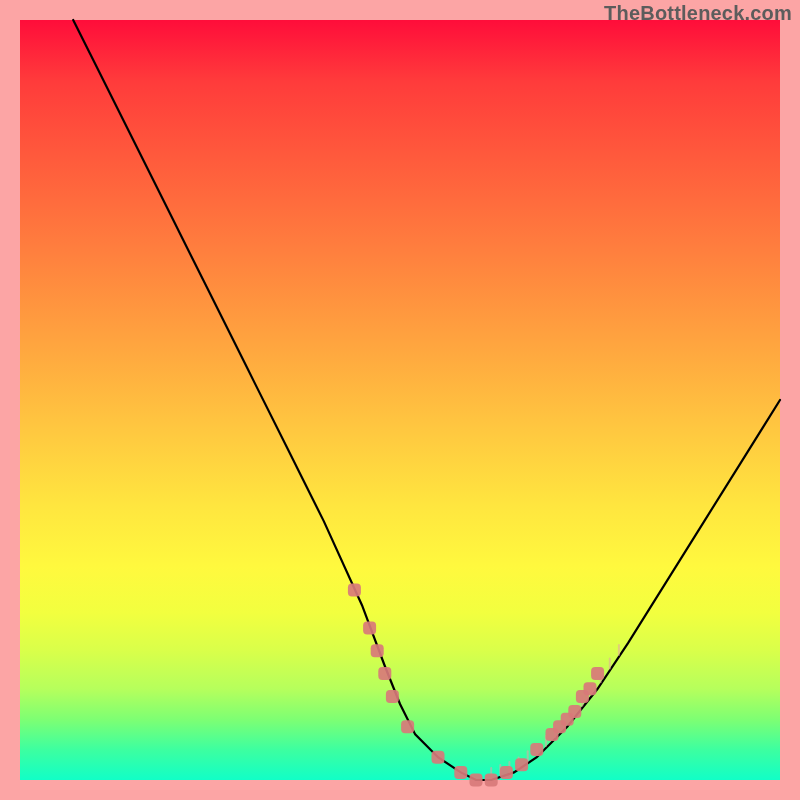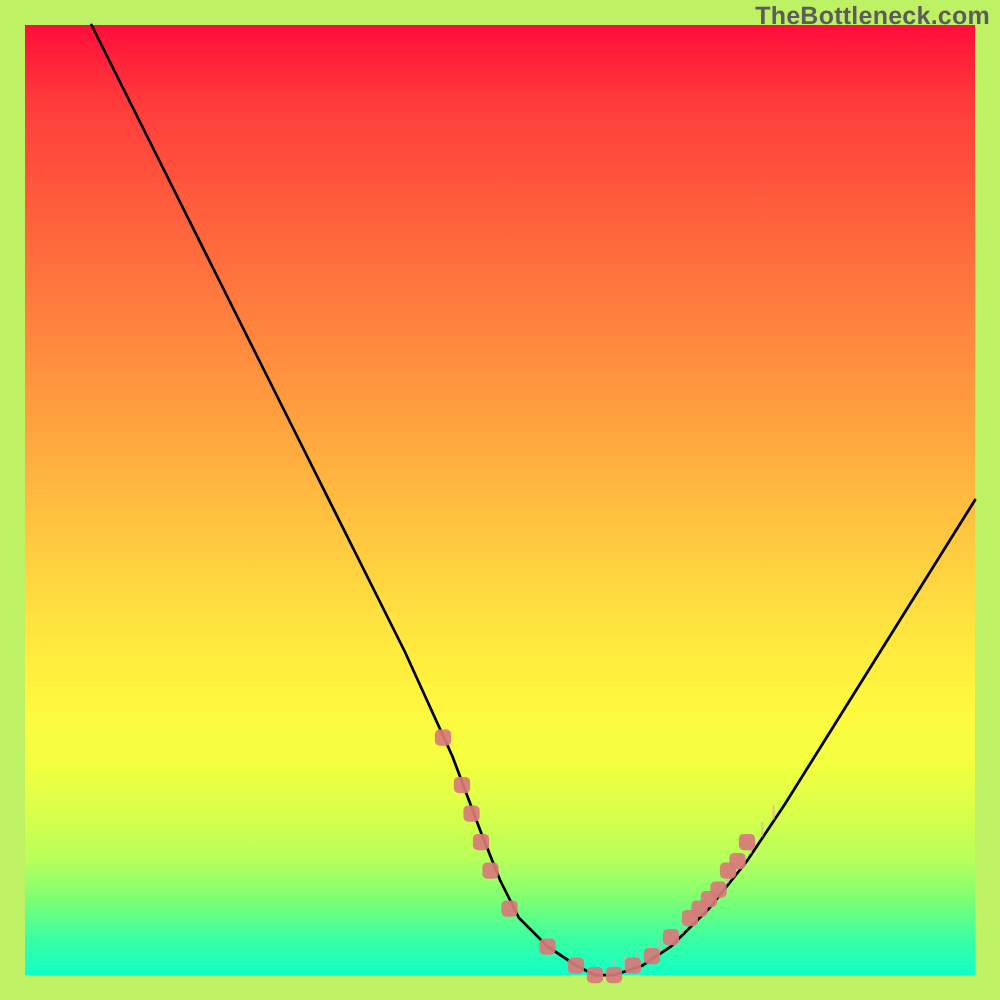--- a/index.html
+++ b/index.html
@@ -8,21 +8,21 @@
     width: 800px;
     height: 800px;
     overflow: hidden;
     background: #000;
     font-family: Arial, Helvetica, sans-serif;
   }
   .frame {
     position: relative;
     width: 800px;
     height: 800px;
-    background: #bef264;
+    background: #fca5a5;
   }
   .plot-area {
     position: absolute;
     left: 20px;
     top: 20px;
     width: 760px;
     height: 760px;
     
     background: linear-gradient(
       to bottom,

